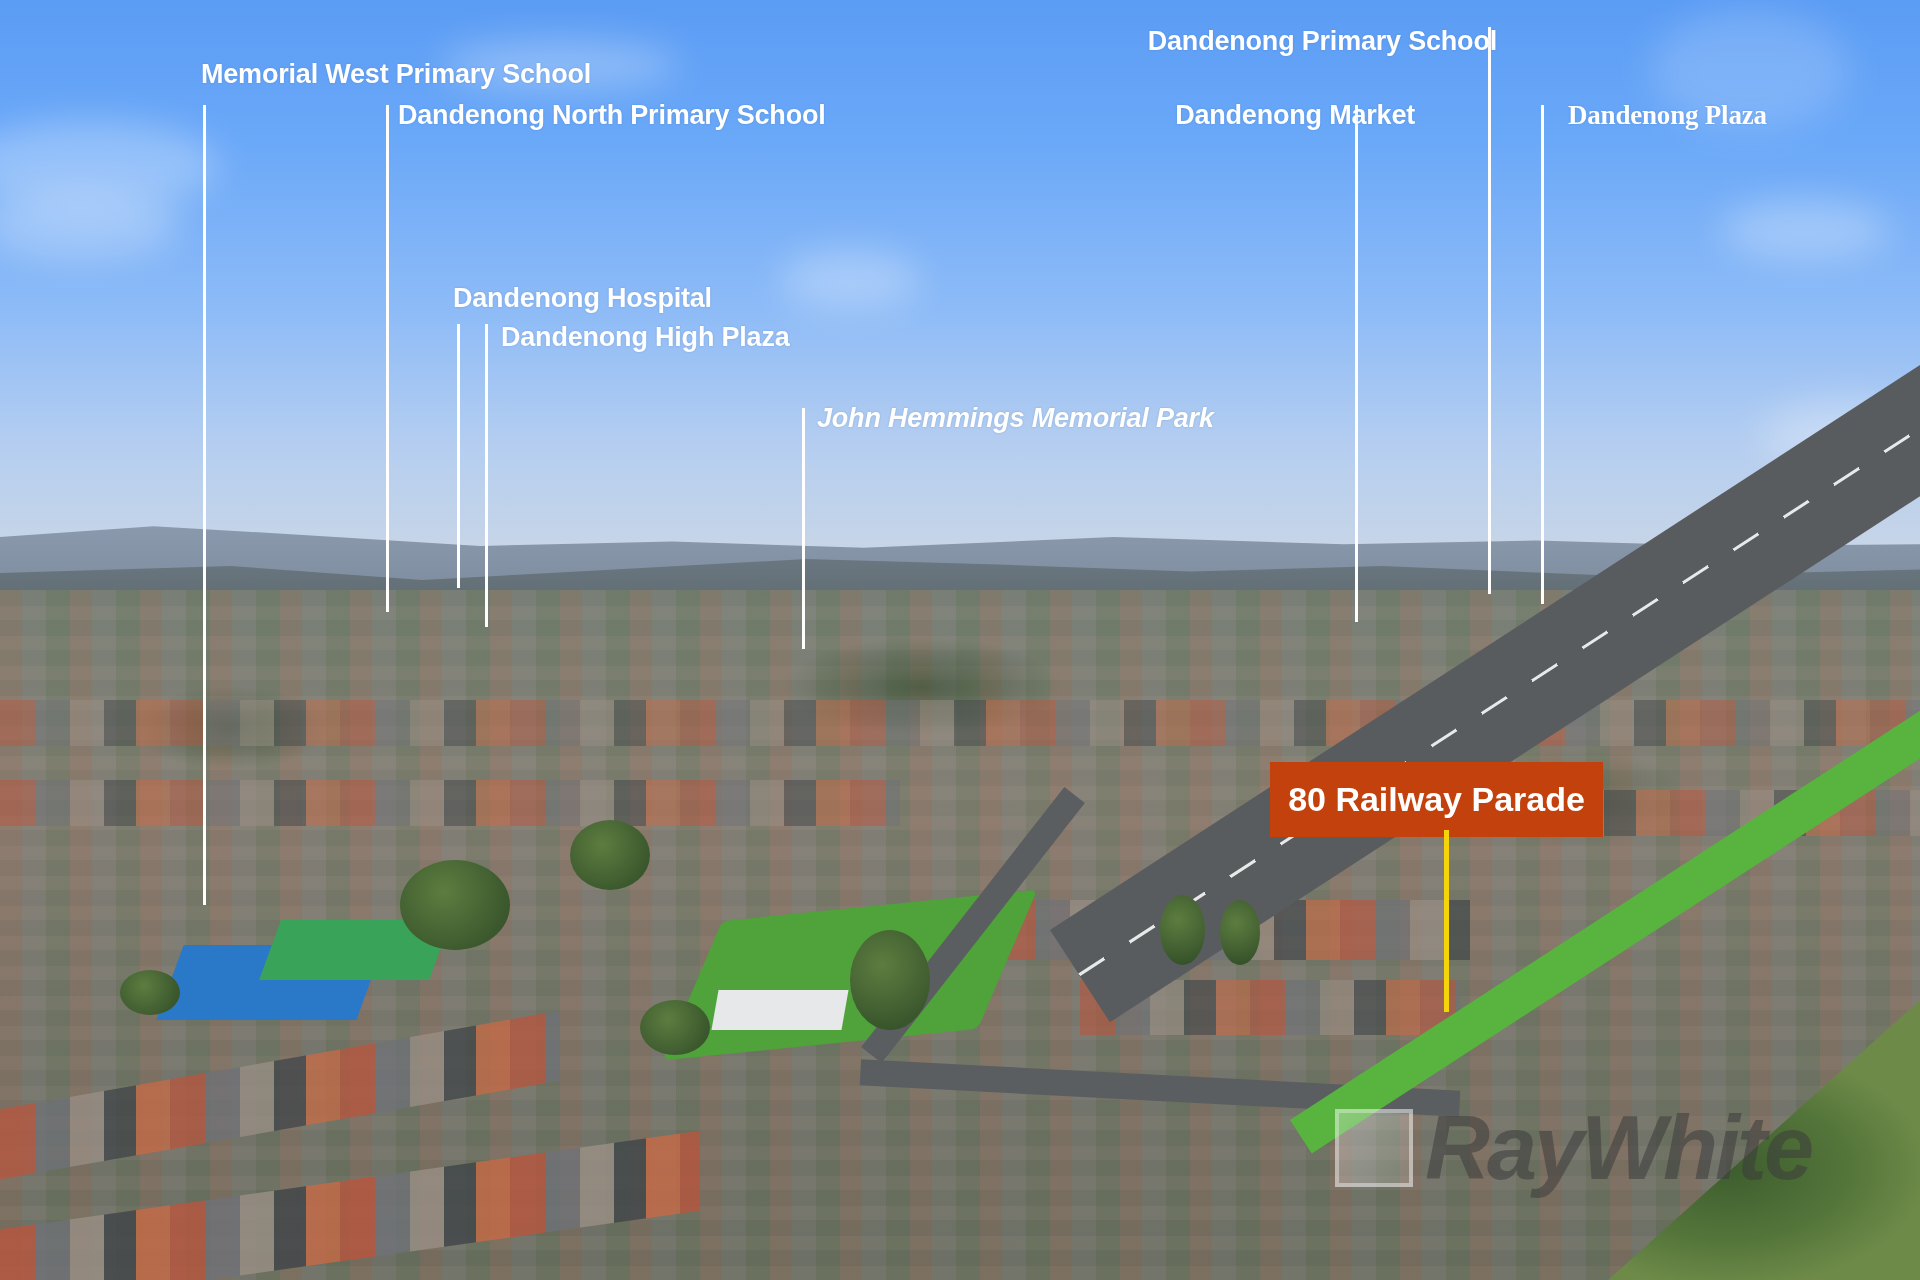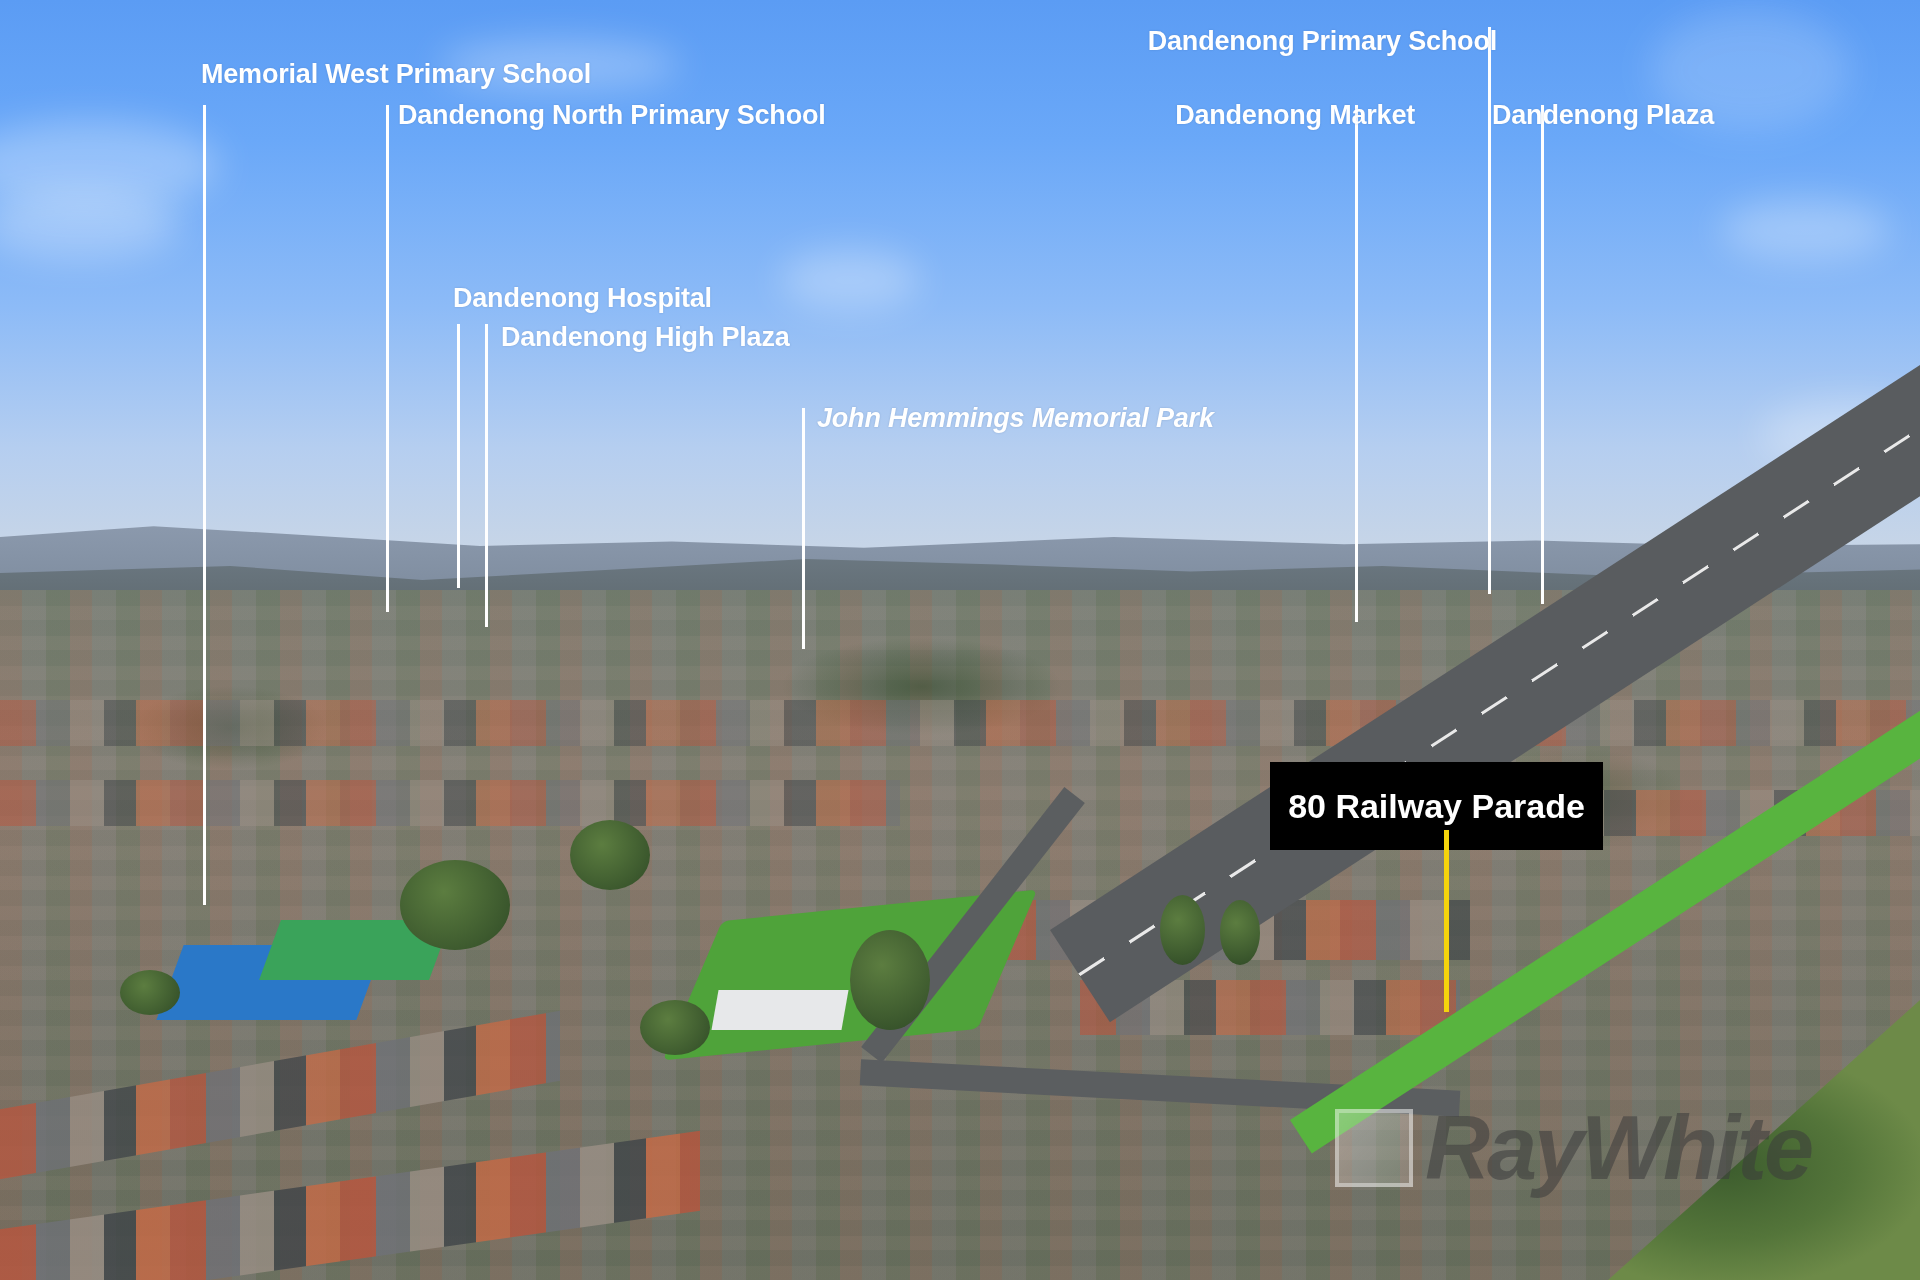--- a/index.html
+++ b/index.html
@@ -39,21 +39,21 @@
   .road-cross{position:absolute;left:860px;top:1075px;width:600px;height:26px;background:#5b5e60;transform:rotate(3deg);}
   .road-v{position:absolute;left:960px;top:760px;width:26px;height:330px;background:#5b5e60;transform:rotate(38deg);}
   .houses-row{position:absolute;height:46px;background:
     repeating-linear-gradient(90deg,#b9553d 0 36px,#6f7177 36px 70px,#9a8f85 70px 104px,#3f4448 104px 136px,#c76a45 136px 170px);}
   .tree{position:absolute;border-radius:50%;background:radial-gradient(circle at 40% 35%,#5c7d40,#2f4a26);}
 
   .pin-line{position:absolute;width:3px;background:#ffffff;}
   .pin-label{position:absolute;color:#ffffff;font-size:27px;font-weight:bold;white-space:nowrap;line-height:1;
     text-shadow:0 0 2px rgba(40,70,120,.25);letter-spacing:-0.2px;}
   .pin-label.right{transform:translateX(-100%);}
-  .property-tag{position:absolute;left:1270px;top:762px;width:333px;height:88px;background:#000000;
+  .property-tag{position:absolute;left:1270px;top:762px;width:333px;height:75px;background:#c2410c;
     display:flex;align-items:center;justify-content:center;}
   .property-text{color:#ffffff;font-size:34px;font-weight:bold;white-space:nowrap;}
   .yellow-line{position:absolute;left:1444px;top:830px;width:5px;height:182px;background:#f5d40c;}
   .watermark{position:absolute;left:1335px;top:1106px;height:84px;display:flex;align-items:center;gap:12px;opacity:.55;}
   .wm-box{width:78px;height:78px;border:4px solid rgba(255,255,255,.9);box-sizing:border-box;
     background:linear-gradient(135deg,rgba(255,255,255,.55),rgba(255,255,255,.25));}
   .wm-text{font-size:90px;font-style:italic;font-weight:bold;color:#3c3c3c;letter-spacing:-3px;line-height:1;}
 </style>
 </head>
 <body>
@@ -114,21 +114,21 @@
 <div class="pin-line" style="left:802px;top:408px;height:241px;"></div>
 <div class="pin-label" style="left:817px;top:405px;font-style:italic;">John Hemmings Memorial Park</div>
 
 <div class="pin-line" style="left:1488px;top:27px;height:567px;"></div>
 <div class="pin-label right" style="left:1477px;top:28px;margin-left:20px;">Dandenong Primary School</div>
 
 <div class="pin-line" style="left:1355px;top:105px;height:517px;"></div>
 <div class="pin-label right" style="left:1415px;top:102px;">Dandenong Market</div>
 
 <div class="pin-line" style="left:1541px;top:105px;height:499px;"></div>
-<div class="pin-label" style="left:1492px;top:102px;">Dandenong Plaza</div>
+<div class="pin-label" style="left:1568px;top:102px;font-family:Liberation Serif, serif;">Dandenong Plaza</div>
 
 <div class="property-tag">
   <span class="property-text">80 Railway Parade</span>
 </div>
 <div class="yellow-line"></div>
 
 <div class="watermark">
   <div class="wm-box"></div>
   <span class="wm-text">RayWhite</span>
 </div>

